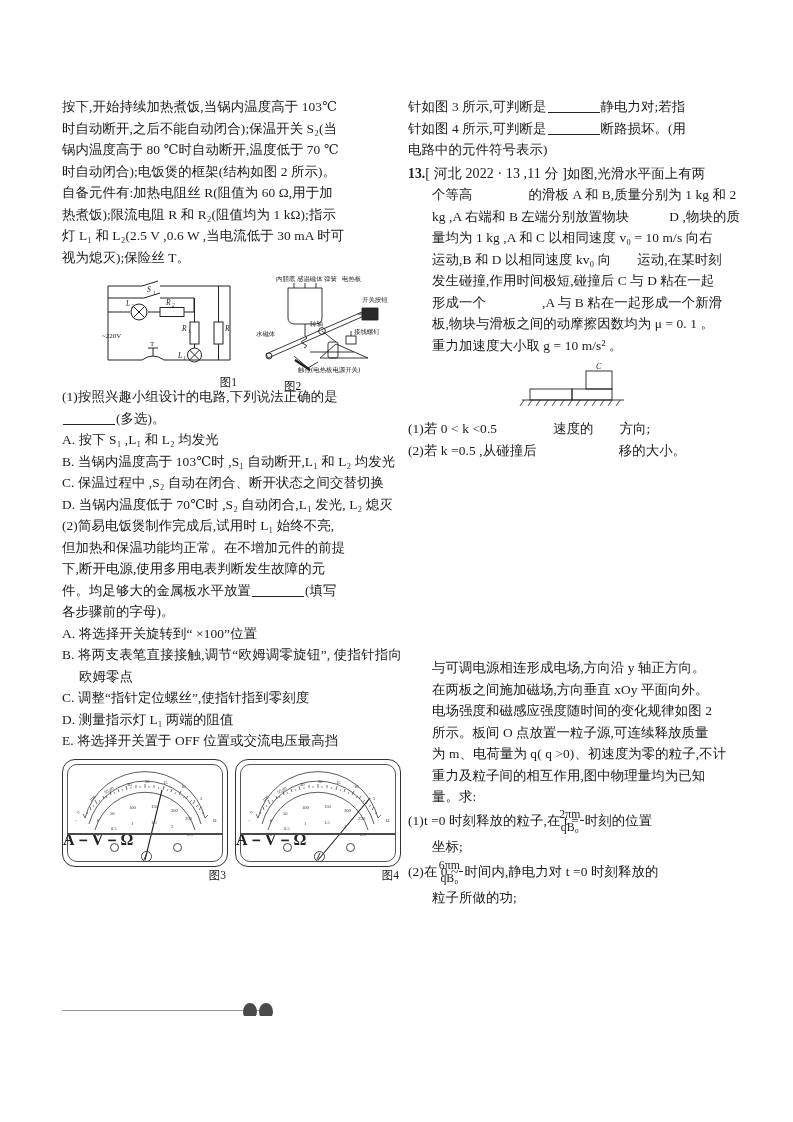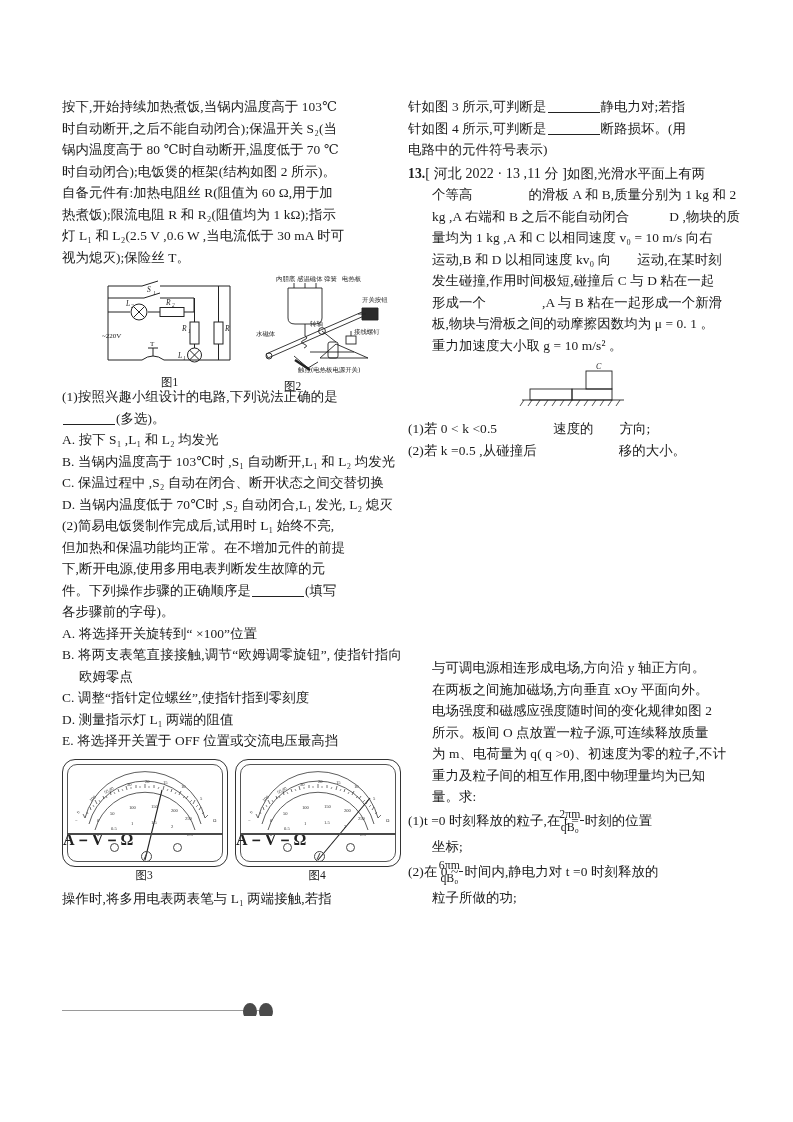--- a/index.html
+++ b/index.html
@@ -16,21 +16,21 @@
   .gapS{display:inline-block;width:26px;}
   .gapL{display:inline-block;width:56px;}
   .qnum{font-weight:bold;font-size:13.6px;}
   .brk{font-size:14px;}
   
   .frac{display:inline-block;vertical-align:-.52em;text-align:center;font-size:.88em;line-height:1.06;margin:0 1px;}
   .frac .nu{display:block;padding:0 2px;border-bottom:1px solid #222;}
   .frac .de{display:block;padding:0 2px;}
   
   .figwrap{margin:6px 0 4px 0;}
-  .figcap{text-align:center;font-size:11.5px;margin-top:1px;}
+  .figcap{text-align:right;font-size:11.5px;margin-top:1px;}
   .meters{display:flex;gap:9px;margin:7px 0 2px 0;}
   .meterbox{width:164px;}
   .meter{width:164px;height:106px;border:1.1px solid #333;border-radius:13px;position:relative;background:#fff;overflow:hidden;}
   .meter .inner{position:absolute;left:4px;top:4px;right:4px;bottom:4px;border:.9px solid #555;border-radius:10px;}
   .meter .base{position:absolute;left:4px;right:4px;bottom:4px;height:27px;border-top:2.4px solid #4a4a4a;}
   .meter .jack{position:absolute;width:7px;height:7px;border:1.1px solid #444;border-radius:50%;}
   .meter .scr{position:absolute;width:9px;height:9px;border:1.1px solid #444;border-radius:50%;}
   .meter .scr:after{content:"";position:absolute;left:3.2px;top:1px;width:1.2px;height:6.6px;background:#444;transform:rotate(25deg);}
   .meter .lbl{position:absolute;width:100%;text-align:left;font-size:16px;letter-spacing:.6px;color:#222;font-weight:bold;}
   .meter svg{position:absolute;left:0;top:0;}
@@ -161,21 +161,21 @@
       <div class="hang">A. 按下 S₁ ,L₁ 和 L₂ 均发光</div>
       <div class="hang">B. 当锅内温度高于 103℃时 ,S₁ 自动断开,L₁ 和 L₂ 均发光</div>
       <div class="hang">C. 保温过程中 ,S₂ 自动在闭合、断开状态之间交替切换</div>
       <div class="hang">D. 当锅内温度低于 70℃时 ,S₂ 自动闭合,L₁ 发光, L₂ 熄灭</div>
     </div>
 
     <div class="p">
       <div>(2)简易电饭煲制作完成后,试用时 L₁ 始终不亮,</div>
       <div>但加热和保温功能均正常。在不增加元件的前提</div>
       <div>下,断开电源,使用多用电表判断发生故障的元</div>
-      <div><span>件。下列操作步骤的正确顺序是</span><span class="blank"></span><span>(填写</span></div>
+      <div><span>件。均足够大的金属板水平放置</span><span class="blank"></span><span>(填写</span></div>
       <div>各步骤前的字母)。</div>
       <div class="hang">A. 将选择开关旋转到“ ×100”位置</div>
       <div class="hang">B. 将两支表笔直接接触,调节“欧姆调零旋钮”, 使指针指向欧姆零点</div>
       <div class="hang">C. 调整“指针定位螺丝”,使指针指到零刻度</div>
       <div class="hang">D. 测量指示灯 L₁ 两端的阻值</div>
       <div class="hang">E. 将选择开关置于 OFF 位置或交流电压最高挡</div>
     </div>
 
     <div class="meters">
 
@@ -281,41 +281,38 @@
           <div class="lbl" style="top:70px;">A－V－Ω</div>
           <div class="base"></div>
           <div class="jack" style="left:47px;bottom:14px;"></div>
           <div class="jack" style="left:110px;bottom:14px;"></div>
           <div class="scr" style="left:78px;bottom:4px;"></div>
         </div>
         <div class="figcap">图4</div>
       </div>
     </div>
 
-    <div class="p" style="margin-top:5px;">
-      <span>操作时,将多用电表两表笔与 L₁ 两端接触,若指</span>
-    </div>
   </div>
 
   <div class="col col-right">
 
     <div class="p">
       <div><span>针如图 3 所示,可判断是</span><span class="blank"></span><span>静电力对;若指</span></div>
       <div><span>针如图 4 所示,可判断是</span><span class="blank"></span><span>断路损坏。(用</span></div>
       <div>电路中的元件符号表示)</div>
     </div>
 
     <div class="p hang2" style="margin-top:2px;">
       <div>
         <span class="qnum">13.</span><span class="brk">[ 河北 2022 · 13 ,11 分 ]</span><span>如图,光滑水平面上有两</span>
       </div>
     </div>
     <div class="p" style="padding-left:24px;">
       <div><span>个等高</span><span class="gapL"></span><span>的滑板 A 和 B,质量分别为 1 kg 和 2</span></div>
-      <div><span>kg ,A 右端和 B 之后不能自动闭合</span><span class="gap"></span><span>D ,物块的质</span></div>
+      <div><span>kg ,A 右端和 B 左端分别放置物块</span><span class="gap"></span><span>D ,物块的质</span></div>
       <div>量均为 1  kg ,A 和 C 以相同速度 v₀ = 10 m/s 向右</div>
       <div><span>运动,B 和 D 以相同速度 kv₀ 向</span><span class="gapS"></span><span>运动,在某时刻</span></div>
       <div>发生碰撞,作用时间极短,碰撞后 C 与 D 粘在一起</div>
       <div><span>形成一个</span><span class="gapL"></span><span>,A 与 B 粘在一起形成一个新滑</span></div>
       <div>板,物块与滑板之间的动摩擦因数均为 μ = 0. 1 。</div>
       <div>重力加速度大小取 g = 10 m/s² 。</div>
     </div>
 
     <div class="smallfig">
       <svg width="200" height="46" viewBox="0 0 200 46">

